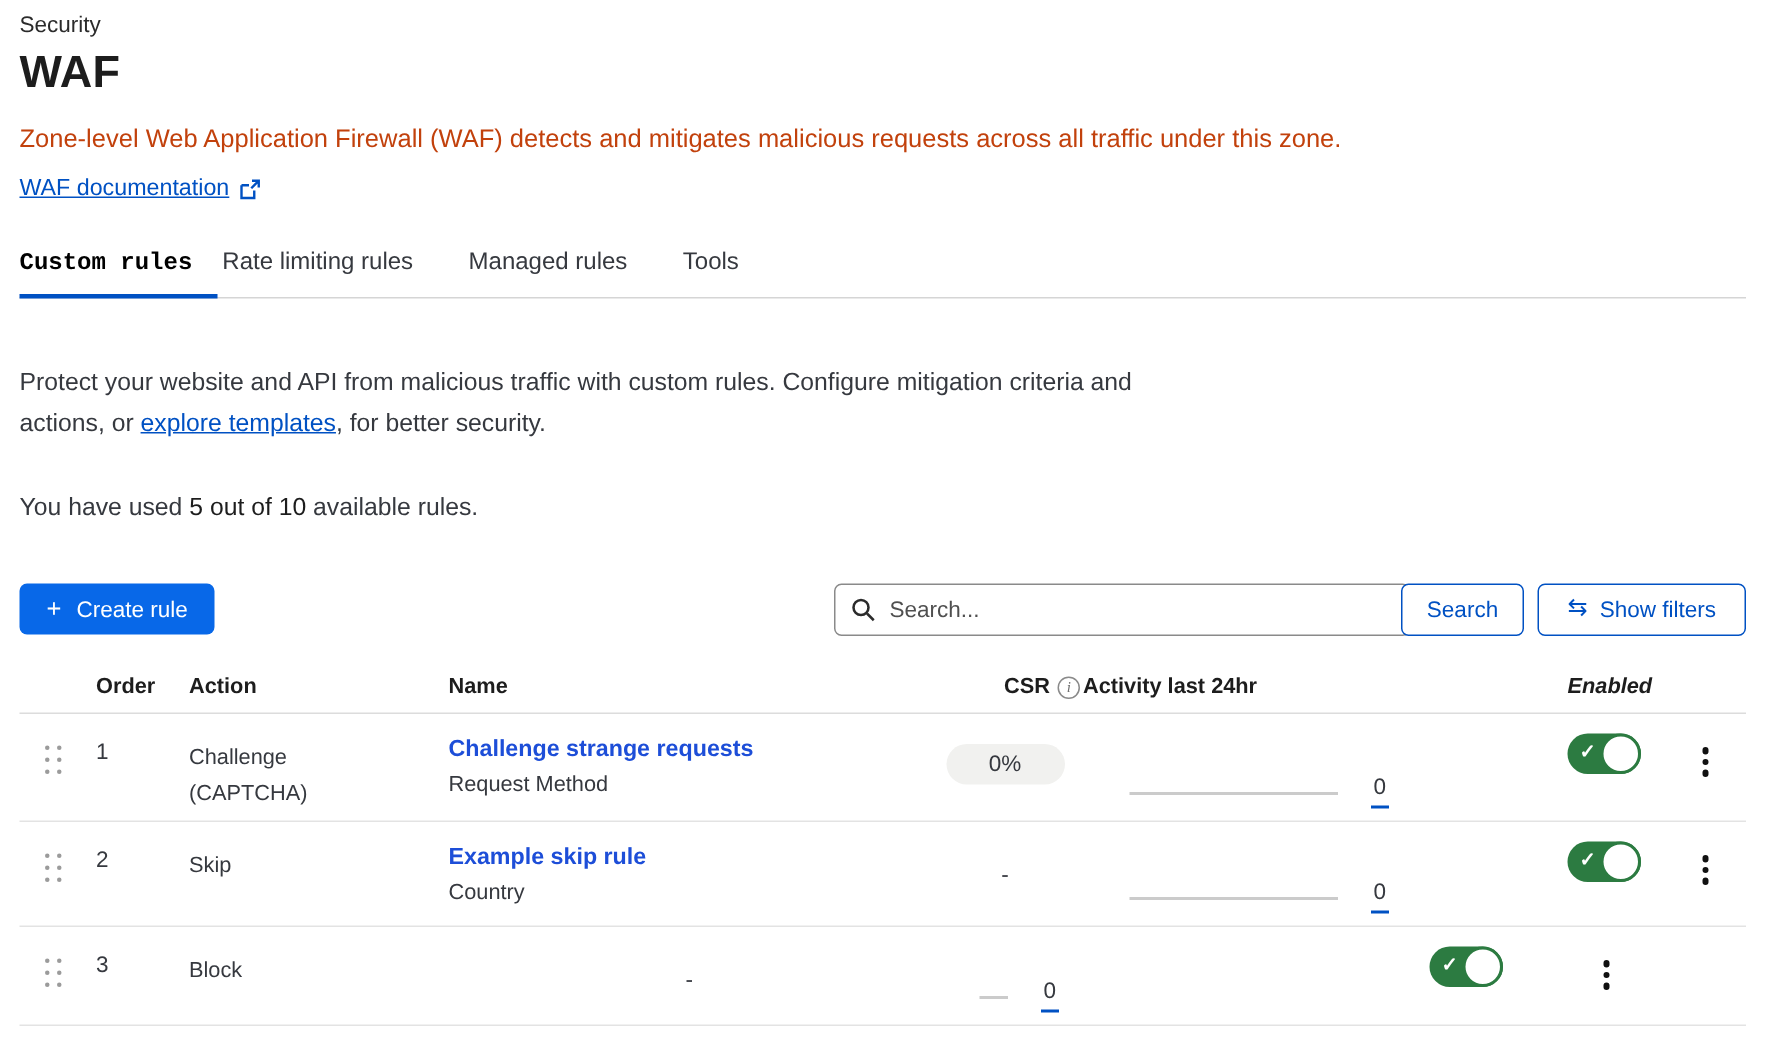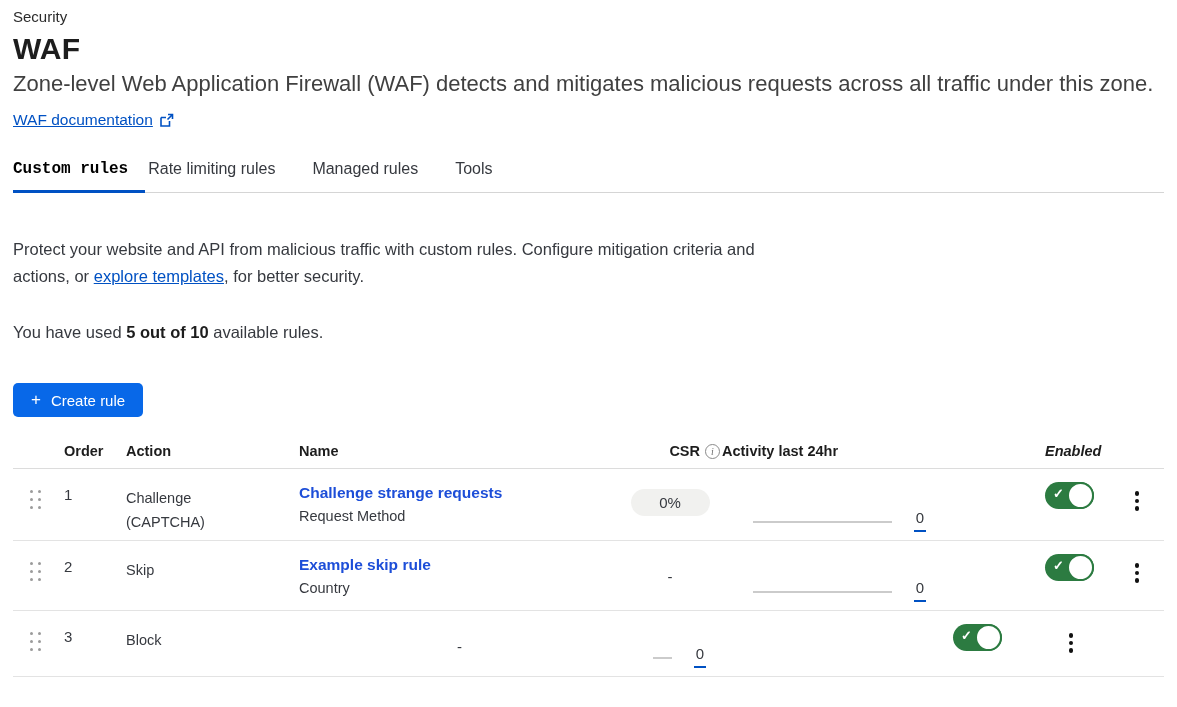--- a/index.html
+++ b/index.html
@@ -7,41 +7,41 @@
   body {
     font-family: "Liberation Sans", sans-serif;
     color: #36393f;
     overflow: hidden;
   }
   .container { width: 1177px; height: 707px; padding: 0 13px; position: relative; }
 
   
   .breadcrumb { margin-top: 8px; font-size: 15px; color: #2b2b2b; }
   .page-title { margin-top: 7px; font-size: 30px; font-weight: 700; color: #1d1d1d; letter-spacing: .2px; }
-  .page-desc { margin-top: 5px; font-size: 22px; color: #404040; }
+  .page-desc { margin-top: 17px; font-size: 17px; color: #c2410c; }
   .doc-link-row { margin-top: 14px; font-size: 15.5px; display: flex; align-items: center; gap: 6px; }
   a.blue-link { color: #0051c3; text-decoration: underline; cursor: pointer; }
   .ext-icon svg { display: block; }
 
   
   .tabbar { margin-top: 31px; border-bottom: 1px solid #d5d5d5; display: flex; }
   .tab {
     font-size: 16px; color: #36393f; padding-bottom: 14px; margin-right: 37px;
     position: relative; cursor: pointer; white-space: nowrap;
   }
   .tab.active { font-weight: 700; color: #000000; margin-right: 20px; font-family: Liberation Mono, monospace; }
   .tab.active::after {
     content: ""; position: absolute; left: 0; right: -17px; bottom: -1px;
     height: 3px; background: #0051c3;
   }
 
   
   .intro { margin-top: 43px; width: 745px; font-size: 16.5px; line-height: 27px; color: #36393f; }
   .usage { margin-top: 33px; font-size: 16.5px; }
-  .usage b { font-weight: 700; color: #1d1d1d; }
+  .usage b { font-weight: 400; color: #1d1d1d; }
 
   
   .toolbar { margin-top: 41px; display: flex; justify-content: space-between; align-items: flex-start; }
   .btn-primary {
     background: #0868e8; color: #fff; border: none; border-radius: 5px;
     height: 34px; padding: 0 18px; font-size: 15px; font-family: inherit;
     display: flex; align-items: center; gap: 10px; cursor: pointer;
   }
   .btn-primary .plus { font-size: 17px; font-weight: 400; }
   .search-area { display: flex; align-items: flex-start; }
@@ -148,20 +148,38 @@
 
   <p class="intro"><span>Protect your website and API from malicious traffic with custom rules. Configure mitigation criteria and actions, or </span><a class="blue-link">explore templates</a><span>, for better security.</span></p>
 
   <p class="usage"><span>You have used </span><b>5 out of 10</b><span> available rules.</span></p>
 
   <div class="toolbar">
     <button class="btn-primary">
       <span class="plus">+</span>
       <span>Create rule</span>
     </button>
+    <div class="search-area">
+      <div class="search-group">
+        <div class="search-input-wrap">
+          <span class="search-icon">
+            <svg width="17" height="17" viewBox="0 0 17 17">
+              <circle cx="7" cy="7" r="5" fill="none" stroke="#2b2b2b" stroke-width="1.7"></circle>
+              <path d="M11 11 L15.5 15.5" stroke="#2b2b2b" stroke-width="1.7"></path>
+            </svg>
+          </span>
+          <input class="search-input" type="text" placeholder="Search..." style="">
+        </div>
+        <button class="btn-outline btn-search">Search</button>
+      </div>
+      <button class="btn-outline btn-filters">
+        <span class="swap-icon">⇆</span>
+        <span>Show filters</span>
+      </button>
+    </div>
   </div>
 
   <div class="rules-table">
     <div class="tgrid thead">
       <div></div>
       <div>Order</div>
       <div>Action</div>
       <div>Name</div>
       <div class="th-csr">
         <span>CSR</span>

